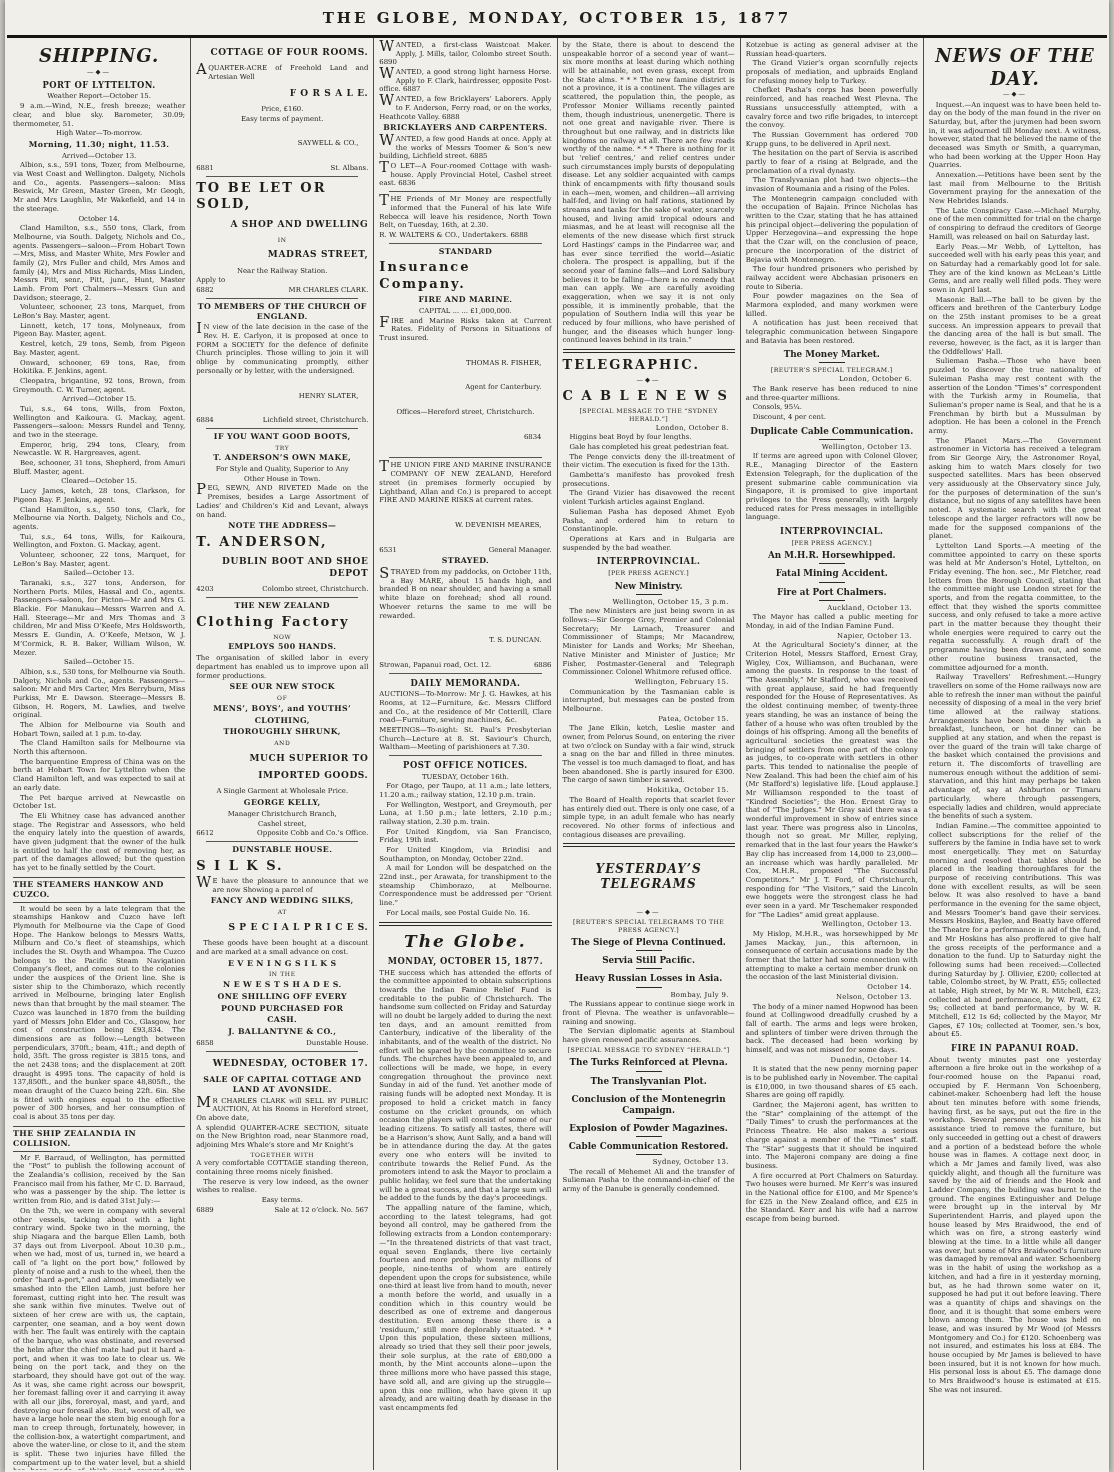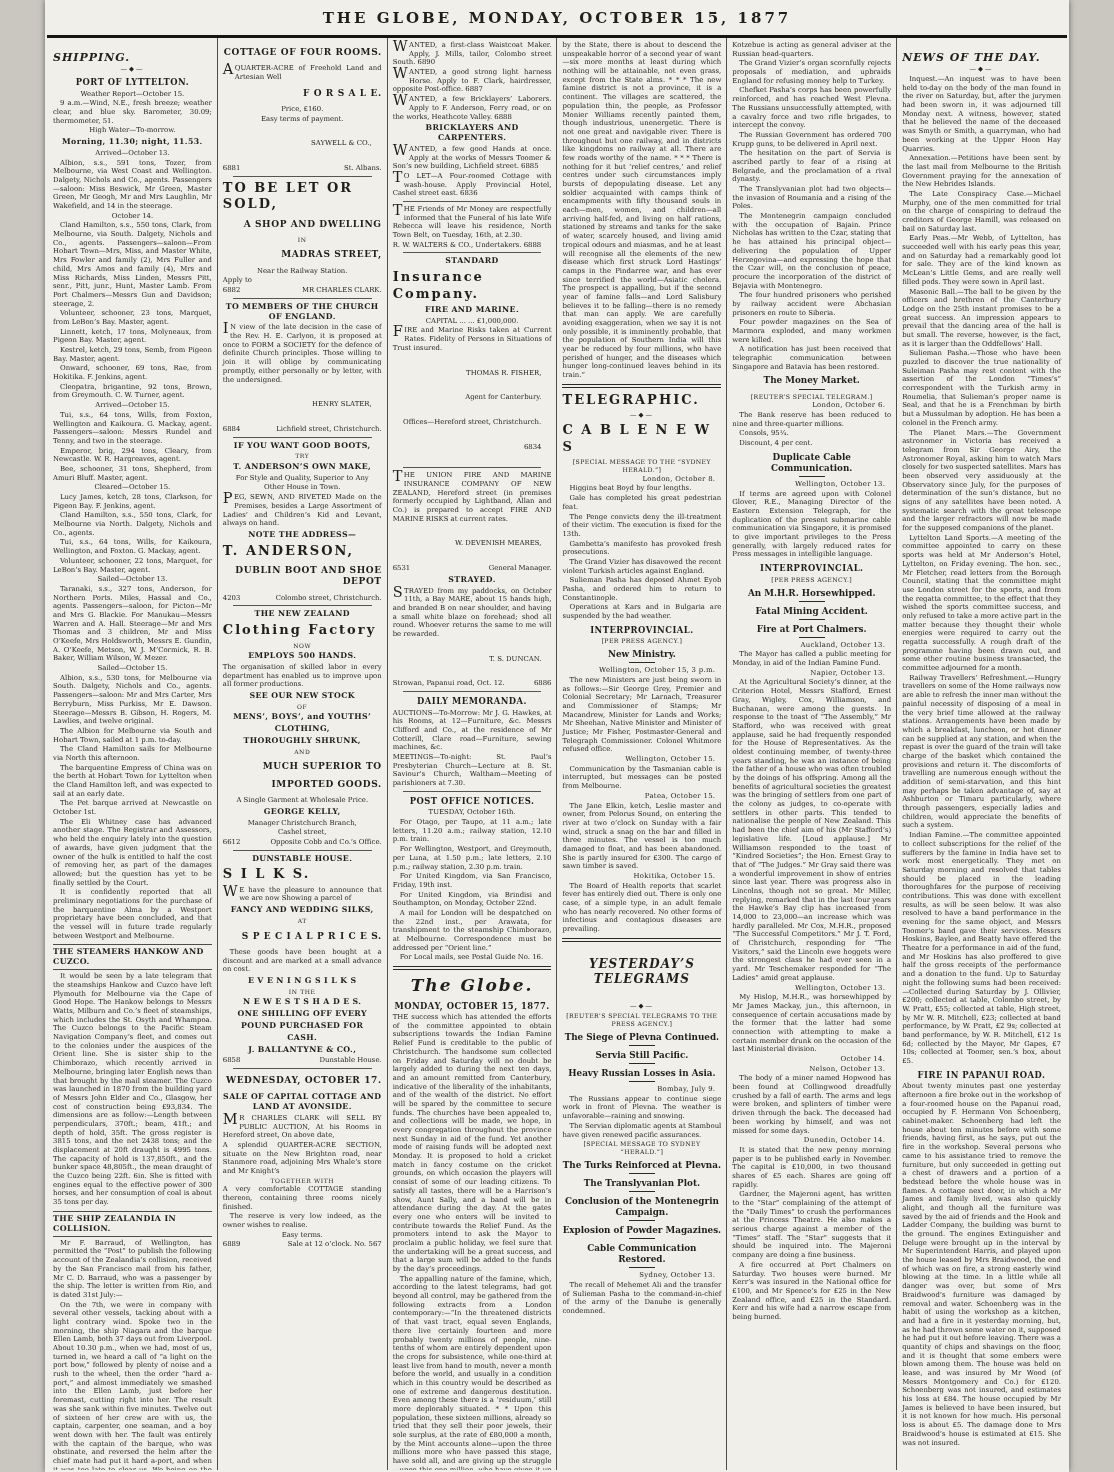--- a/index.html
+++ b/index.html
@@ -1,30 +1,30 @@
 <!DOCTYPE html>
 <html><head>
 <meta charset="utf-8">
 <style>
   html,body{margin:0;padding:0;background:#c9c7c0;}
-  .page{width:1024px;height:1472px;margin:0 auto;background:#f0efe9;color:#211f1a;
+  .page{width:1104px;height:1472px;margin:0 auto;background:#f0efe9;color:#211f1a;
         font-family:"DejaVu Serif","Liberation Serif",serif;position:relative;overflow:hidden;
         box-shadow:0 0 6px rgba(0,0,0,.5);}
   .masthead{ text-align:center;font-weight:bold;font-size:15px;letter-spacing:3px;
         padding-top:9px;height:24px;}
   .rule-thick{border-top:3px solid #17150f;margin:2px 2px 0 2px;}
   .columns{display:flex;height:1432px;padding:0 3px;}
   .column{flex:1 1 0;min-width:0;border-right:1px solid #4e4c45;padding:3px 5px 0 5px;
         overflow:hidden;font-size:6.9px;line-height:1.26;text-align:justify;}
   .column:last-child{border-right:none;}
   .para{margin:0 0 1px 0;text-indent:7px;}
   .noindent{text-indent:0;}
   .drop::first-letter{font-size:2.1em;float:left;line-height:.82;padding-right:1.5px;}
-  .col-h1{font-style:italic;font-weight:bold;text-align:left;font-size:11px;
-        letter-spacing:1px;margin:10px 0 0 0;text-indent:0;}
+  .col-h1{font-style:italic;font-weight:bold;text-align:center;font-size:18px;
+        letter-spacing:1px;margin:4px 0 0 0;text-indent:0;}
   .orn{text-align:center;font-size:6.5px;margin:0 0 2px 0;letter-spacing:2px;}
   .col-h2{text-align:center;font-weight:bold;font-size:8.4px;letter-spacing:.5px;margin:4px 0 2px 0;}
   .col-h3{text-align:left;font-weight:bold;font-size:7.9px;letter-spacing:.4px;
         margin:4px 0 2px 0;border-top:1px solid #4e4c45;border-bottom:1px solid #4e4c45;padding:2px 0;}
   .head{text-align:center;font-weight:bold;font-size:8.8px;margin:4px 0 3px 0;}
   .head::after{content:"";display:block;width:26px;border-top:1px solid #2b2922;margin:2px auto 0 auto;}
   .big{text-align:left;font-weight:bold;font-size:13px;letter-spacing:2px;margin:3px 0;}
   .bigit{text-align:center;font-weight:bold;font-style:italic;font-size:12px;letter-spacing:1px;margin:15px 0;}
   .gothic{text-align:center;font-weight:bold;font-style:italic;font-size:17px;letter-spacing:2px;margin:5px 0 2px 0;}
   .bracket{text-align:center;font-size:6.2px;letter-spacing:.4px;margin:1px 0;}
@@ -75,21 +75,20 @@
         <p class="para">Volunteer, schooner, 22 tons, Marquet, for LeBon’s Bay. Master, agent.</p>
         <div class="cline">Sailed—October 13.</div>
         <p class="para">Taranaki, s.s., 327 tons, Anderson, for Northern Ports. Miles, Hassal and Co., agents. Passengers—saloon, for Picton—Mr and Mrs G. Blackie. For Manukau—Messrs Warren and A. Hall. Steerage—Mr and Mrs Thomas and 3 children, Mr and Miss O’Keefe, Mrs Holdsworth, Messrs E. Gundin, A. O’Keefe, Metson, W. J. M’Cormick, R. B. Baker, William Wilson, W. Mezer.</p>
         <div class="cline">Sailed—October 15.</div>
         <p class="para">Albion, s.s., 530 tons, for Melbourne via South. Dalgety, Nichols and Co., agents. Passengers—saloon: Mr and Mrs Carter, Mrs Berryburn, Miss Purkiss, Mr E. Dawson. Steerage—Messrs B. Gibson, H. Rogers, M. Lawlies, and twelve original.</p>
         <p class="para">The Albion for Melbourne via South and Hobart Town, sailed at 1 p.m. to-day.</p>
         <p class="para">The Cland Hamilton sails for Melbourne via North this afternoon.</p>
         <p class="para">The barquentine Empress of China was on the berth at Hobart Town for Lyttelton when the Cland Hamilton left, and was expected to sail at an early date.</p>
         <p class="para">The Pet barque arrived at Newcastle on October 1st.</p>
         <p class="para">The Eli Whitney case has advanced another stage. The Registrar and Assessors, who held the enquiry lately into the question of awards, have given judgment that the owner of the hulk is entitled to half the cost of removing her, as part of the damages allowed; but the question has yet to be finally settled by the Court.</p>
-        <p class="para">It is confidently reported that all preliminary negotiations for the purchase of the barquentine Alma by a Westport proprietary have been concluded, and that the vessel will in future trade regularly between Westport and Melbourne.</p>
         <div class="col-h3">THE STEAMERS HANKOW AND CUZCO.</div>
         <p class="para">It would be seen by a late telegram that the steamships Hankow and Cuzco have left Plymouth for Melbourne via the Cape of Good Hope. The Hankow belongs to Messrs Watts, Milburn and Co.’s fleet of steamships, which includes the St. Osyth and Whampoa. The Cuzco belongs to the Pacific Steam Navigation Company’s fleet, and comes out to the colonies under the auspices of the Orient line. She is sister ship to the Chimborazo, which recently arrived in Melbourne, bringing later English news than that brought by the mail steamer. The Cuzco was launched in 1870 from the building yard of Messrs John Elder and Co., Glasgow, her cost of construction being £93,834. The dimensions are as follow:—Length between perpendiculars, 370ft.; beam, 41ft.; and depth of hold, 35ft. The gross register is 3815 tons, and the net 2438 tons; and the displacement at 20ft draught is 4995 tons. The capacity of hold is 137,850ft., and the bunker space 48,805ft., the mean draught of the Cuzco being 22ft. 6in. She is fitted with engines equal to the effective power of 300 horses, and her consumption of coal is about 35 tons per day.</p>
         <div class="col-h3">THE SHIP ZEALANDIA IN COLLISION.</div>
         <p class="para">Mr F. Barraud, of Wellington, has permitted the “Post” to publish the following account of the Zealandia’s collision, received by the San Francisco mail from his father, Mr C. D. Barraud, who was a passenger by the ship. The letter is written from Rio, and is dated 31st July:—</p>
         <p class="para">On the 7th, we were in company with several other vessels, tacking about with a light contrary wind. Spoke two in the morning, the ship Niagara and the barque Ellen Lamb, both 37 days out from Liverpool. About 10.30 p.m., when we had, most of us, turned in, we heard a call of “a light on the port bow,” followed by plenty of noise and a rush to the wheel, then the order “hard a-port,” and almost immediately we smashed into the Ellen Lamb, just before her foremast, cutting right into her. The result was she sank within five minutes. Twelve out of sixteen of her crew are with us, the captain, carpenter, one seaman, and a boy went down with her. The fault was entirely with the captain of the barque, who was obstinate, and reversed the helm after the chief mate had put it hard a-port, and when it was too late to clear us. We being on the port tack, and they on the starboard, they should have got out of the way. As it was, she came right across our bowsprit, her foremast falling over it and carrying it away with all our jibs, foreroyal, mast, and yard, and destroying our foresail also. But, worst of all, we have a large hole near the stem big enough for a man to creep through, fortunately, however, in the collision-box, a watertight compartment, and above the water-line, or close to it, and the stem is split. These two injuries have filled the compartment up to the water level, but a shield has been made of thick wood covered with sacking and tar, and let down by a rope outside and drawn into the hole, being firmly lashed inside and tightly stuffed with tar and oakum, which has effectually stopped it in the meantime. All day Sunday was occupied in repairs, the ship being hove to, and a miserable day it was for us all. Monday—day and night—most of us helped to pump continually to get the water out, and on Tuesday they rigged the pump on to the condensing engine, which has been going ever since, keeping it down effectually, but I think it is quite understood she is not safe to do the last part of the voyage, and that we are to go into Rio, which is on our course, and from which we are now [14th July] about 2000 miles distant. I am happy to say all acted well, and kept quiet, causing no confusion. I suppose we were never nearer being all lost together than at that dreadful moment, and but for the skill and presence of mind of our captain (whose watch it was), the barque would have taken us behind our compartment, and then I doubt if anything could have saved us.</p>
       </div>
       <div class="column">
         <div class="cb2">COTTAGE OF FOUR ROOMS.</div>
         <p class="para noindent drop">A QUARTER-ACRE of Freehold Land and Artesian Well</p>
         <div class="cb2">F O R    S A L E.</div>
@@ -254,21 +253,21 @@
         <p class="para">The Penge convicts deny the ill-treatment of their victim. The execution is fixed for the 13th.</p>
         <p class="para">Gambetta’s manifesto has provoked fresh prosecutions.</p>
         <p class="para">The Grand Vizier has disavowed the recent violent Turkish articles against England.</p>
         <p class="para">Sulieman Pasha has deposed Ahmet Eyob Pasha, and ordered him to return to Constantinople.</p>
         <p class="para">Operations at Kars and in Bulgaria are suspended by the bad weather.</p>
         <div class="col-h2">INTERPROVINCIAL.</div>
         <div class="bracket">[PER PRESS AGENCY.]</div>
         <div class="head">New Ministry.</div>
         <div class="dateline">Wellington, October 15, 3 p.m.</div>
         <p class="para">The new Ministers are just being sworn in as follows:—Sir George Grey, Premier and Colonial Secretary; Mr Larnach, Treasurer and Commissioner of Stamps; Mr Macandrew, Minister for Lands and Works; Mr Sheehan, Native Minister and Minister of Justice; Mr Fisher, Postmaster-General and Telegraph Commissioner. Colonel Whitmore refused office.</p>
-        <div class="dateline">Wellington, October 15.</div>
+        <div class="dateline">Wellington, February 15.</div>
         <p class="para">Communication by the Tasmanian cable is interrupted, but messages can be posted from Melbourne.</p>
         <div class="dateline">Patea, October 15.</div>
         <p class="para">The Jane Elkin, ketch, Leslie master and owner, from Pelorus Sound, on entering the river at two o’clock on Sunday with a fair wind, struck a snag on the bar and filled in three minutes. The vessel is too much damaged to float, and has been abandoned. She is partly insured for £300. The cargo of sawn timber is saved.</p>
         <div class="dateline">Hokitika, October 15.</div>
         <p class="para">The Board of Health reports that scarlet fever has entirely died out. There is only one case, of a simple type, in an adult female who has nearly recovered. No other forms of infectious and contagious diseases are prevailing.</p>
         <div class="rule-double"></div>
         <div class="bigit">YESTERDAY’S  TELEGRAMS</div>
         <div class="orn">—◆—</div>
         <div class="bracket">[REUTER’S SPECIAL TELEGRAMS TO THE PRESS AGENCY.]</div>
         <div class="head">The Siege of Plevna Continued.</div>

